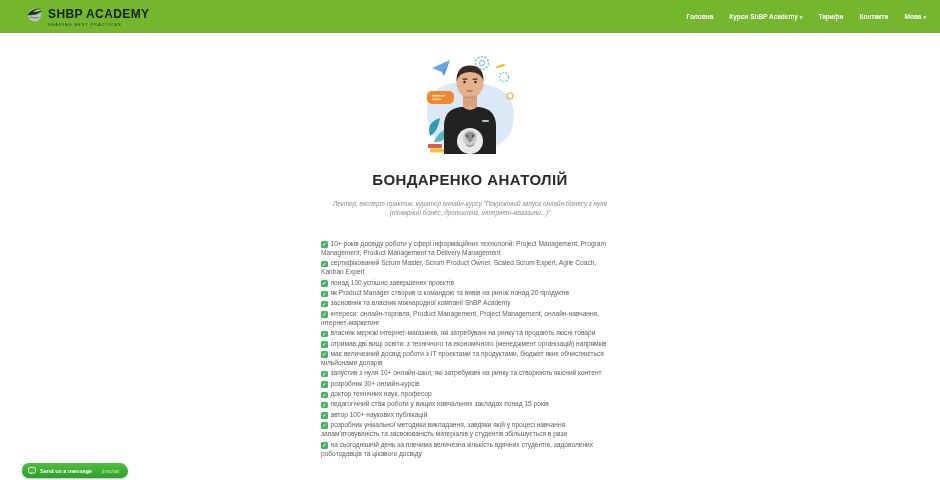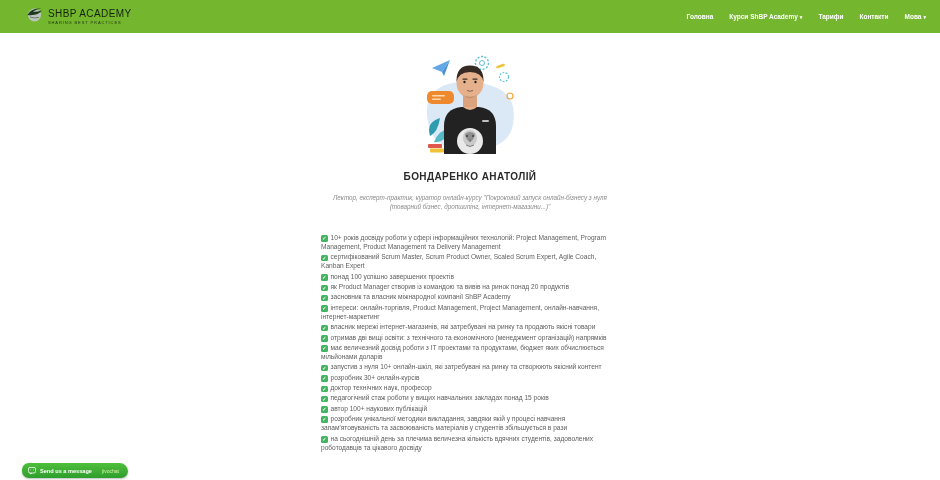--- a/index.html
+++ b/index.html
@@ -10,33 +10,33 @@
   }
 
   
   .topbar {
     height:33px; background:#74b72e;
     display:flex; align-items:center; justify-content:space-between;
     padding:0 14px 0 26px; box-sizing:border-box;
   }
   .logo { display:flex; align-items:center; gap:5px; cursor:pointer; }
   .logo-text { display:flex; flex-direction:column; }
-  .logo-title { font-size:10px; font-weight:normal; color:#14230e; letter-spacing:.4px; }
+  .logo-title { font-size:12px; font-weight:bold; color:#14230e; letter-spacing:.4px; }
   .logo-tagline { font-size:4px; color:#1d3312; letter-spacing:.9px; margin-top:1px; }
   .nav { display:flex; align-items:center; gap:16px; }
   .nav-item { color:#ffffff; font-size:6.5px; font-weight:bold; cursor:pointer; white-space:nowrap; display:flex; align-items:center; gap:2px; }
   .caret { font-size:5px; line-height:1; position:relative; top:.5px; }
 
   
   .hero { width:100px; height:102px; margin:19px auto 0; border-radius:5px; overflow:hidden; display:block; }
 
   
   .name {
     text-align:center; margin:17px 0 12px; color:#2b2b2b;
-    font-size:10px; font-weight:bold; letter-spacing:.4px;
+    font-size:15px; font-weight:bold; letter-spacing:.4px;
   }
   .subtitle {
     width:302px; margin:9px auto 0; text-align:center;
     font-style:italic; font-size:6.3px; line-height:8.8px; color:#8a8a8a;
   }
 
   
   .facts {
     width:298px; margin:21px auto 0; padding:0; list-style:none;
     font-size:6.6px; line-height:9.3px; color:#5e5e5e;

